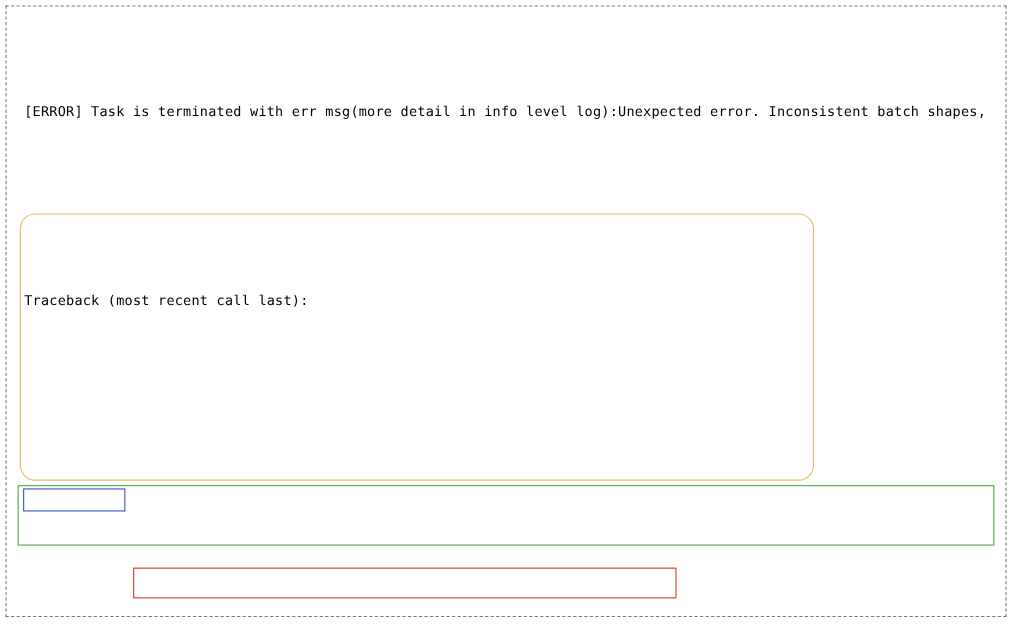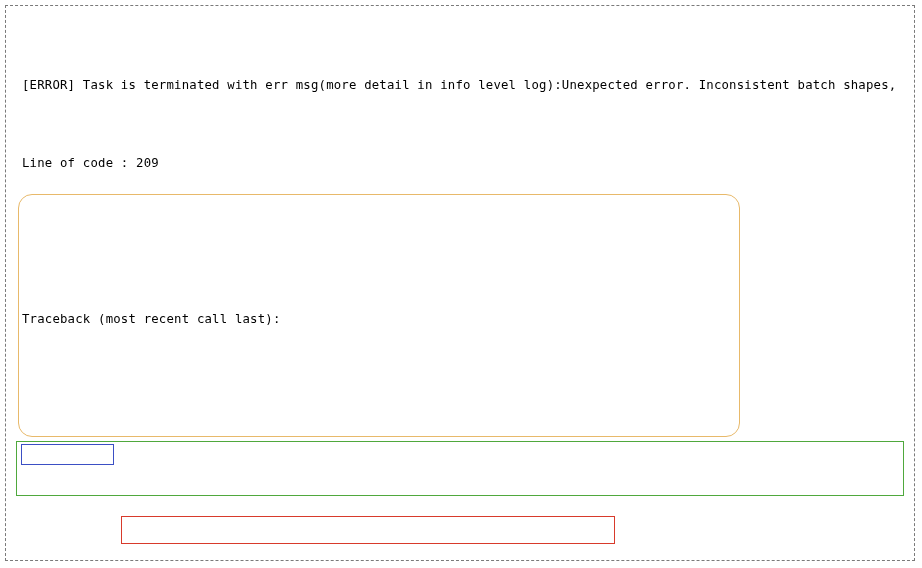--- a/index.html
+++ b/index.html
@@ -35,20 +35,21 @@
     top: 20px;
     width: 880px;
     font-size: 12.3px;
     line-height: 26px;
     letter-spacing: 0.2px;
     white-space: pre-wrap;
   }
   .line {
     white-space: pre-wrap;
     word-break: break-word;
+    margin-top: 16px;
   }
   .blank {
     height: 26px;
   }
   
   .hl-traceback {
     position: absolute;
     left: 18px;
     top: 194px;
     width: 722px;
@@ -91,21 +92,20 @@
 </style>
 </head>
 <body>
 
 <div class="page">
 
   <div class="outer-frame"></div>
 
   <div class="content">
     <div class="line">[ERROR] Task is terminated with err msg(more detail in info level log):Unexpected error. Inconsistent batch shapes,</div>
-    <div class="line">Line of code : 209</div>
     <div class="blank"></div>
     <div class="line">Traceback (most recent call last):</div>
     
     
     
     
     
     
     
     

